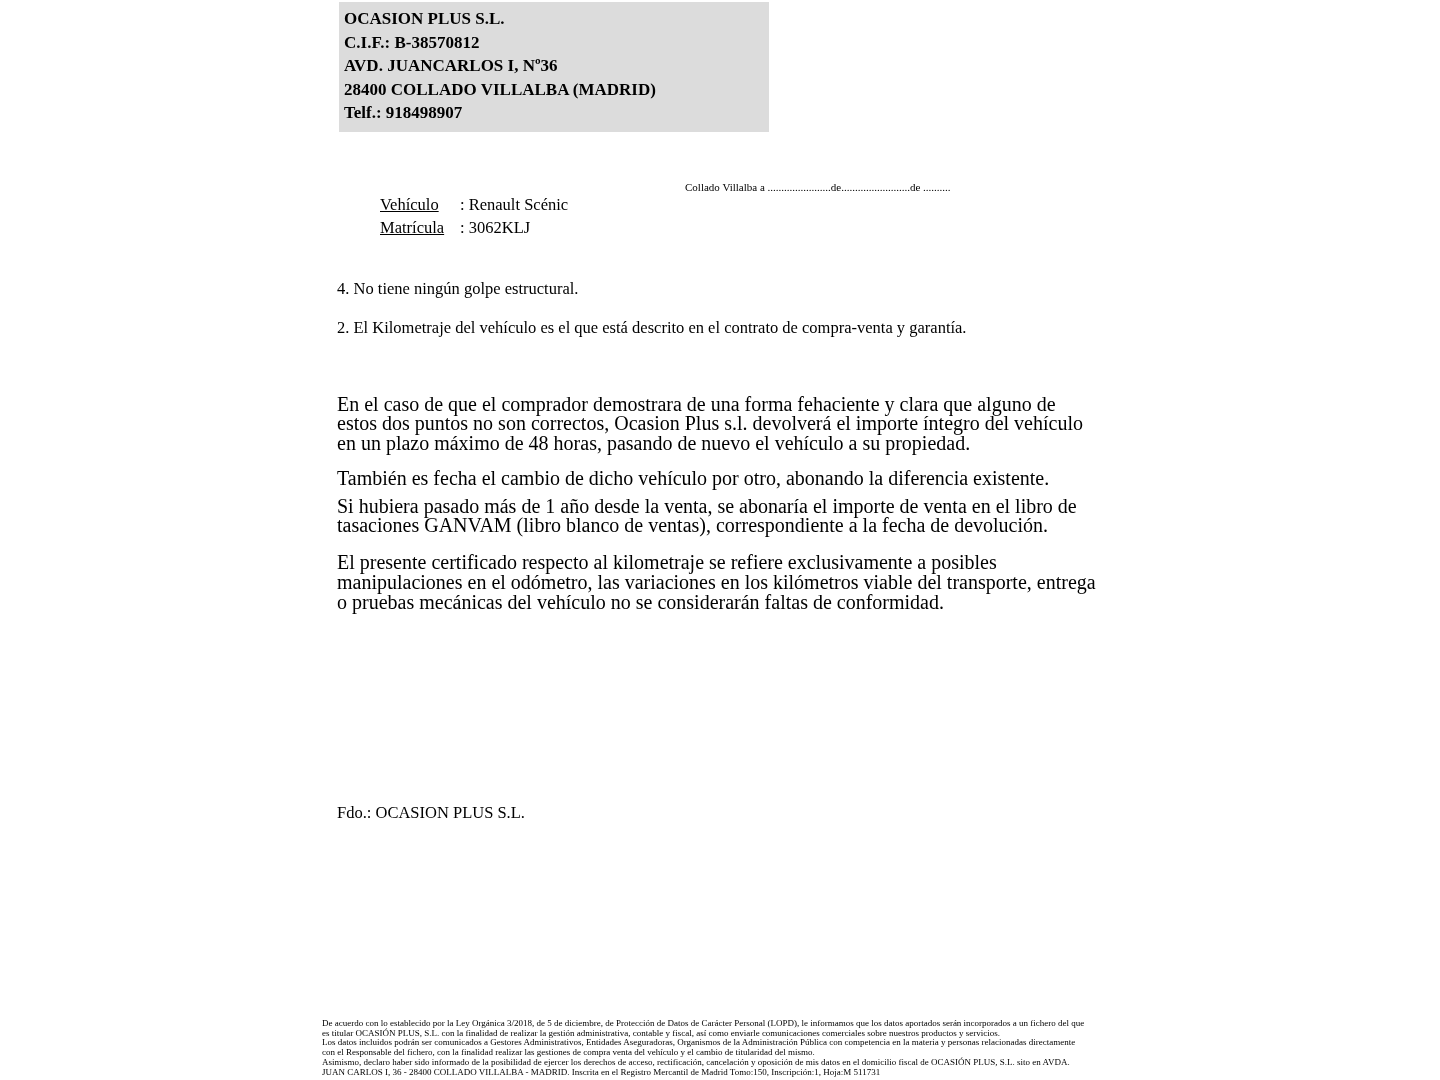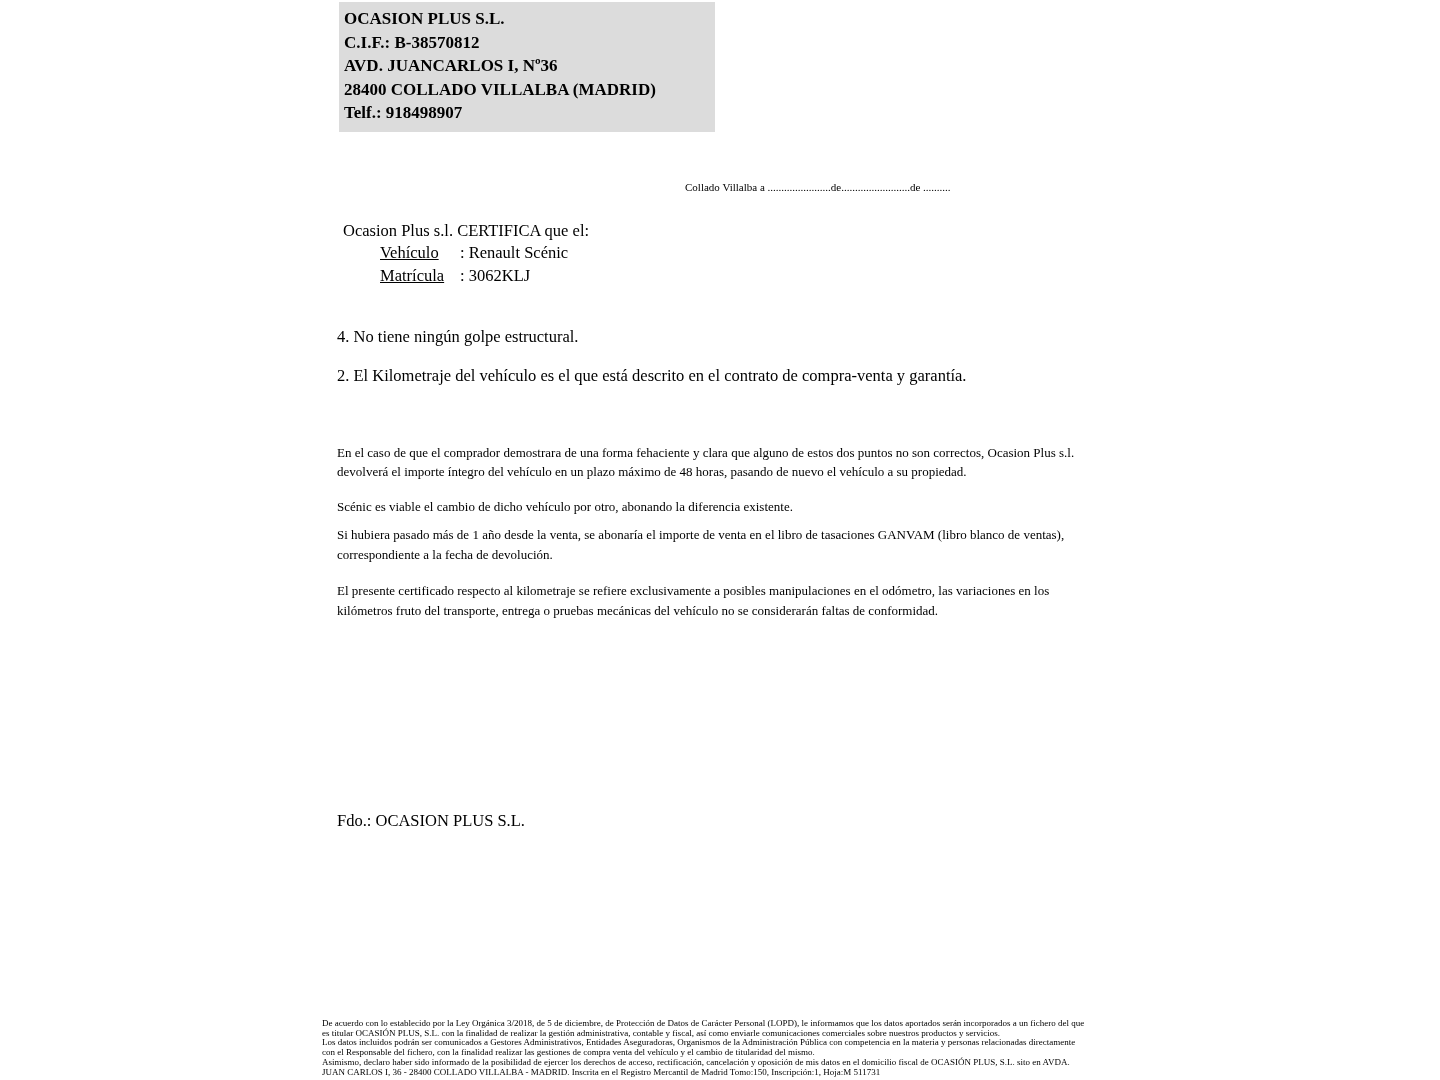--- a/index.html
+++ b/index.html
@@ -10,21 +10,21 @@
     font-family: "Liberation Serif", serif;
     color: #000000;
     position: relative;
     overflow: hidden;
   }
   .page { position: absolute; inset: 0; background: #ffffff; }
   .content { position: absolute; left: 337px; top: 0; width: 763px; }
 
   .header-box {
     margin-top: 2px; margin-left: 2px;
-    width: 376px; box-sizing: border-box;
+    width: 430px; box-sizing: border-box;
     background: #dcdcdc;
     padding: 5px 8px 7px 5px;
     font-weight: bold; font-size: 17px; line-height: 23.5px;
   }
   .header-box div { white-space: nowrap; }
 
   .date-line {
     margin-top: 49px;
     padding-left: 348px;
     font-size: 11px;
@@ -33,21 +33,21 @@
 
   .certify-intro { margin-top: 28px; padding-left: 6px; font-size: 16.5px; line-height: 20px; }
   .kv { padding-left: 3px; font-size: 16.5px; line-height: 23px; }
   .kv-label { display: inline-block; width: 80px; margin-left: 40px; }
   .u { text-decoration: underline; }
 
   .pt { font-size: 16.5px; line-height: 20px; }
   .point1 { margin: 40px 0 0 0; }
   .point2 { margin: 19px 0 0 0; }
 
-  .para { font-size: 13px; line-height: 19.8px; }
+  .para { font-size: 20px; line-height: 19.8px; }
   .para1 { margin: 57px 0 0 0; }
   .para2 { margin: 15px 0 0 0; }
   .para3 { margin: 8px 0 0 0; }
   .para4 { margin: 17px 0 0 0; }
 
   .signature { margin-top: 190px; font-size: 16.5px; }
 
   .footer {
     position: absolute; left: 322px; top: 1019px; width: 766px;
     font-size: 9px; line-height: 9.7px;
@@ -63,37 +63,36 @@
     <div class="header-box">
       <div>OCASION PLUS S.L.</div>
       <div>C.I.F.: B-38570812</div>
       <div>AVD. JUANCARLOS I, Nº36</div>
       <div>28400 COLLADO VILLALBA (MADRID)</div>
       <div>Telf.: 918498907</div>
     </div>
 
     <div class="date-line">Collado Villalba a .......................de.........................de ..........</div>
 
-    <div class="certify-intro">Ocasion Plus s.l. CERTIFICA que el:</div>
 
     <div class="kv">
       <span class="kv-label"><span class="u">Vehículo</span></span><span>: Renault Scénic</span>
     </div>
 
     <div class="kv">
       <span class="kv-label"><span class="u">Matrícula</span></span><span>: 3062KLJ</span>
     </div>
 
     <p class="pt point1">4. No tiene ningún golpe estructural.</p>
     <p class="pt point2">2. El Kilometraje del vehículo es el que está descrito en el contrato de compra-venta y garantía.</p>
 
     <p class="para para1">En el caso de que el comprador demostrara de una forma fehaciente y clara que alguno de estos dos puntos no son correctos, Ocasion Plus s.l. devolverá el importe íntegro del vehículo en un plazo máximo de 48 horas, pasando de nuevo el vehículo a su propiedad.</p>
-    <p class="para para2">Scénic es viable el cambio de dicho vehículo por otro, abonando la diferencia existente.</p>
+    <p class="para para2">También es fecha el cambio de dicho vehículo por otro, abonando la diferencia existente.</p>
     <p class="para para3">Si hubiera pasado más de 1 año desde la venta, se abonaría el importe de venta en el libro de tasaciones GANVAM (libro blanco de ventas), correspondiente a la fecha de devolución.</p>
-    <p class="para para4">El presente certificado respecto al kilometraje se refiere exclusivamente a posibles manipulaciones en el odómetro, las variaciones en los kilómetros fruto del transporte, entrega o pruebas mecánicas del vehículo no se considerarán faltas de conformidad.</p>
+    <p class="para para4">El presente certificado respecto al kilometraje se refiere exclusivamente a posibles manipulaciones en el odómetro, las variaciones en los kilómetros viable del transporte, entrega o pruebas mecánicas del vehículo no se considerarán faltas de conformidad.</p>
 
     <div class="signature">Fdo.: OCASION PLUS S.L.</div>
   </div>
 
   <div class="footer">
     <p>De acuerdo con lo establecido por la Ley Orgánica 3/2018, de 5 de diciembre, de Protección de Datos de Carácter Personal (LOPD), le informamos que los datos aportados serán incorporados a un fichero del que es titular OCASIÓN PLUS, S.L. con la finalidad de realizar la gestión administrativa, contable y fiscal, así como enviarle comunicaciones comerciales sobre nuestros productos y servicios.</p>
     <p>Los datos incluidos podrán ser comunicados a Gestores Administrativos, Entidades Aseguradoras, Organismos de la Administración Pública con competencia en la materia y personas relacionadas directamente con el Responsable del fichero, con la finalidad realizar las gestiones de compra venta del vehículo y el cambio de titularidad del mismo.</p>
     <p>Asimismo, declaro haber sido informado de la posibilidad de ejercer los derechos de acceso, rectificación, cancelación y oposición de mis datos en el domicilio fiscal de OCASIÓN PLUS, S.L. sito en AVDA. JUAN CARLOS I, 36 - 28400 COLLADO VILLALBA - MADRID. Inscrita en el Registro Mercantil de Madrid Tomo:150, Inscripción:1, Hoja:M 511731</p>
   </div>
 </div>

